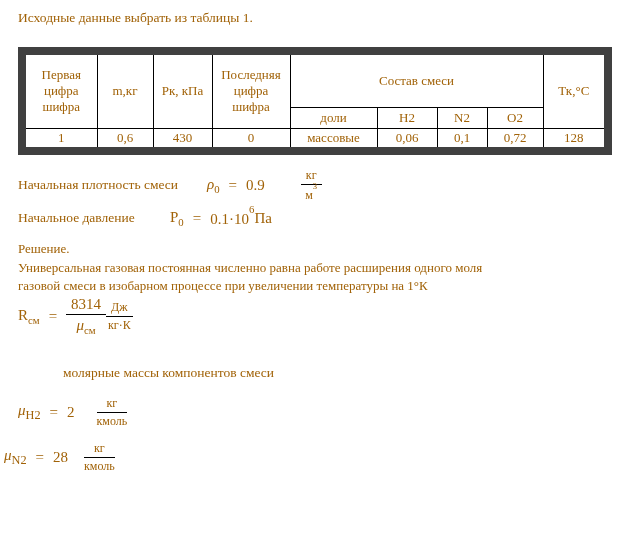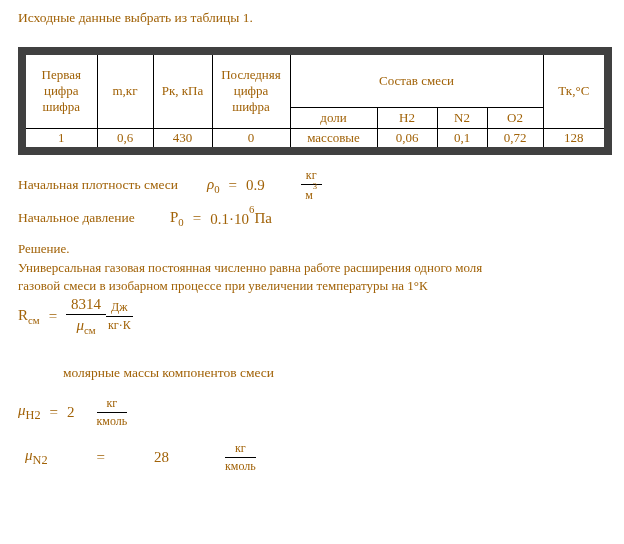--- a/index.html
+++ b/index.html
@@ -128,21 +128,21 @@
   <div class="formula-row" style="left:18px; top:392px; height:40px;">
     <span><span class="greek">μ</span><sub class="msub2">H2</sub></span>
     <span class="eq">=</span>
     <span>2</span>
     <span class="frac" style="margin-left:22px;">
       <span class="num">кг</span>
       <span class="den">кмоль</span>
     </span>
   </div>
 
-  <div class="formula-row" style="left:25px; top:437px; height:40px;gap:40px;">
+  <div class="formula-row" style="left:4px; top:437px; height:40px;">
     <span><span class="greek">μ</span><sub class="msub2">N2</sub></span>
     <span class="eq">=</span>
     <span>28</span>
     <span class="frac" style="margin-left:16px;">
       <span class="num">кг</span>
       <span class="den">кмоль</span>
     </span>
   </div>
 
   <div class="formula-row" style="left:18px; top:484px; height:40px;">

